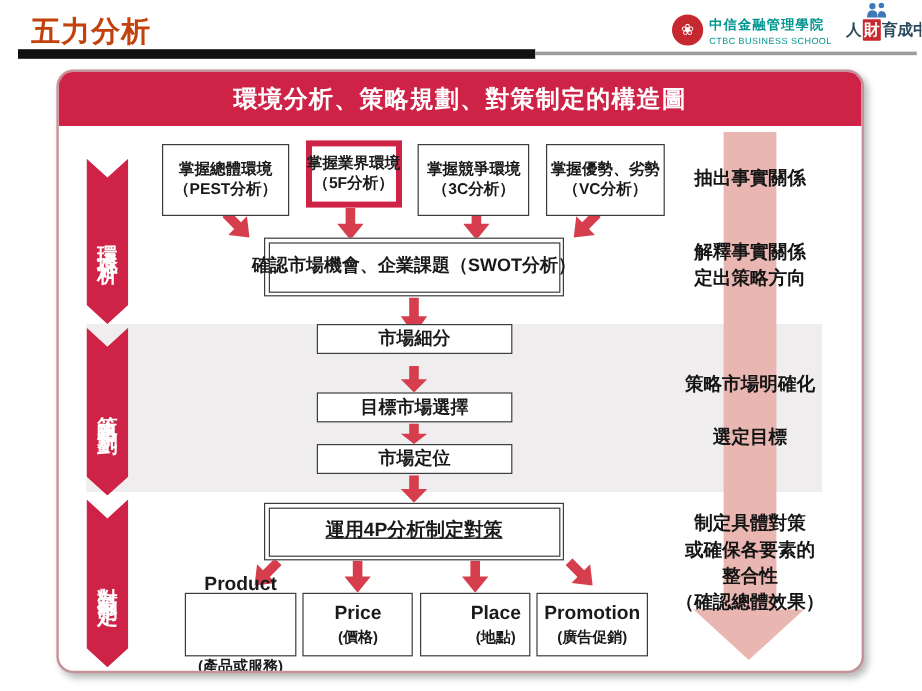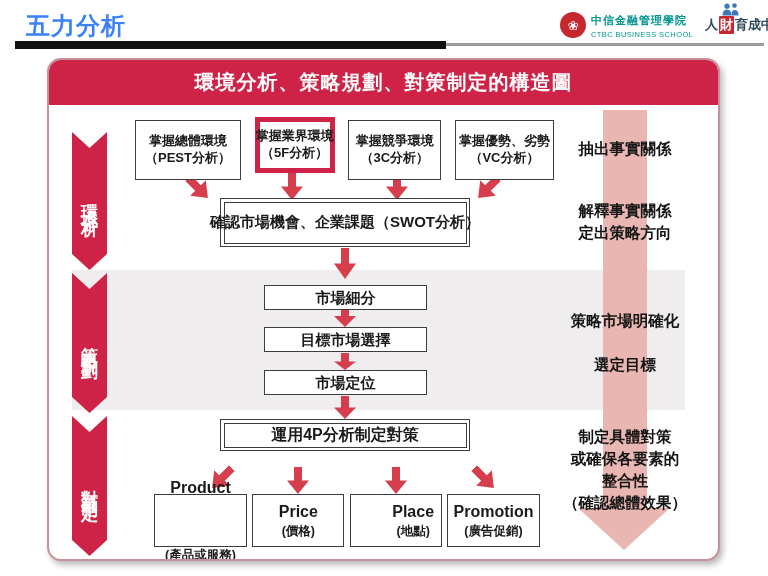--- a/index.html
+++ b/index.html
@@ -1,21 +1,21 @@
 <!DOCTYPE html>
 <html><head>
 <meta charset="utf-8">
 <style>
   * { margin:0; padding:0; box-sizing:border-box; }
   html,body { background:#ffffff; }
   body { font-family:"Liberation Sans","DejaVu Sans",sans-serif; }
   #stage { position:relative; width:768px; height:576px; background:#ffffff; overflow:hidden; }
 
   
-  .slide-title { position:absolute; left:26px; top:10px; font-size:24px; font-weight:bold; color:#3b82f6; letter-spacing:1px; }
+  .slide-title { position:absolute; left:26px; top:10px; font-size:24px; font-weight:bold; color:#c2410c; letter-spacing:1px; }
   .title-bar-black { position:absolute; left:15px; top:41px; width:431px; height:8px; background:#111; }
   .title-bar-gray  { position:absolute; left:446px; top:43px; width:318px; height:3px; background:#9c9c9c; }
 
   .brand { position:absolute; right:8px; top:2px; height:40px; width:200px; }
   .ctbc-circle { position:absolute; left:0px; top:10px; width:26px; height:26px; border-radius:50%;
                  background:#c5282e; color:#fff; font-size:13px; display:flex; align-items:center; justify-content:center; }
   .school-txt  { position:absolute; left:31px; top:11px; }
   .school-name { font-size:11px; font-weight:bold; color:#00958f; letter-spacing:1px; white-space:nowrap; }
   .school-en   { font-size:7.5px; color:#00958f; letter-spacing:.4px; white-space:nowrap; margin-top:2px; }
   .center-txt  { position:absolute; left:101px; top:14px; font-size:13px; font-weight:bold; color:#2c4a5e; white-space:nowrap;margin-left:44px; }
@@ -56,26 +56,26 @@
   .row1 { position:absolute; left:86px; top:60px; width:419px; height:50px; display:flex; justify-content:space-between; z-index:4; }
   .row1 .zbox { height:60px; }
   .row1 .w1 { width:106px; } .row1 .w2 { width:80px; } .row1 .w3 { width:93px; } .row1 .w4 { width:99px; }
   .row1 .hot { border:5px solid #ce2347; height:56px; margin-top:-3px; }
 
   .dframe { position:absolute; background:#fff; border:1.6px solid #3c3c3c; padding:2.5px; z-index:4; }
   .dframe .inner { border:1.4px solid #3c3c3c; width:100%; height:100%; display:flex; flex-direction:row;
                    align-items:center; justify-content:center; }
   .dframe .t1 { font-size:15px; font-weight:600; color:#1a1a1a; line-height:1.35; white-space:nowrap; }
   .swot  { left:171px; top:138px; width:250px; height:49px; }
-  .fourp { left:171px; top:359px; width:250px; height:32px; }
+  .fourp { left:171px; top:359px; width:250px; height:48px;text-decoration:underline; }
   .fourp .t1 { font-size:16px; }
 
   .midbox { position:absolute; left:215px; width:163px; height:25px; }
   .midbox .l1 { font-size:15px; }
-  .mb1 { top:225px; } .mb2 { top:267px; } .mb3 { top:310px; }
+  .mb1 { top:210px; } .mb2 { top:267px; } .mb3 { top:310px; }
 
   .mixrow { position:absolute; left:105px; top:434px; width:386px; height:53px; display:flex; justify-content:space-between; z-index:4; }
   .mixrow .zbox { height:53px; }
   .mixrow .zbox .l1 { font-size:16px; font-weight:600; }
   .mixrow .zbox .l2 { font-size:12.5px; }
   .mixrow .mw1 { width:93px;gap:48px; } .mixrow .mw2 { width:92px; } .mixrow .mw3 { width:92px;padding-left:35px; } .mixrow .mw4 { width:93px; }
 
   
   .arr { position:absolute; z-index:2; }
   .arr svg { display:block; width:100%; height:100%; }

